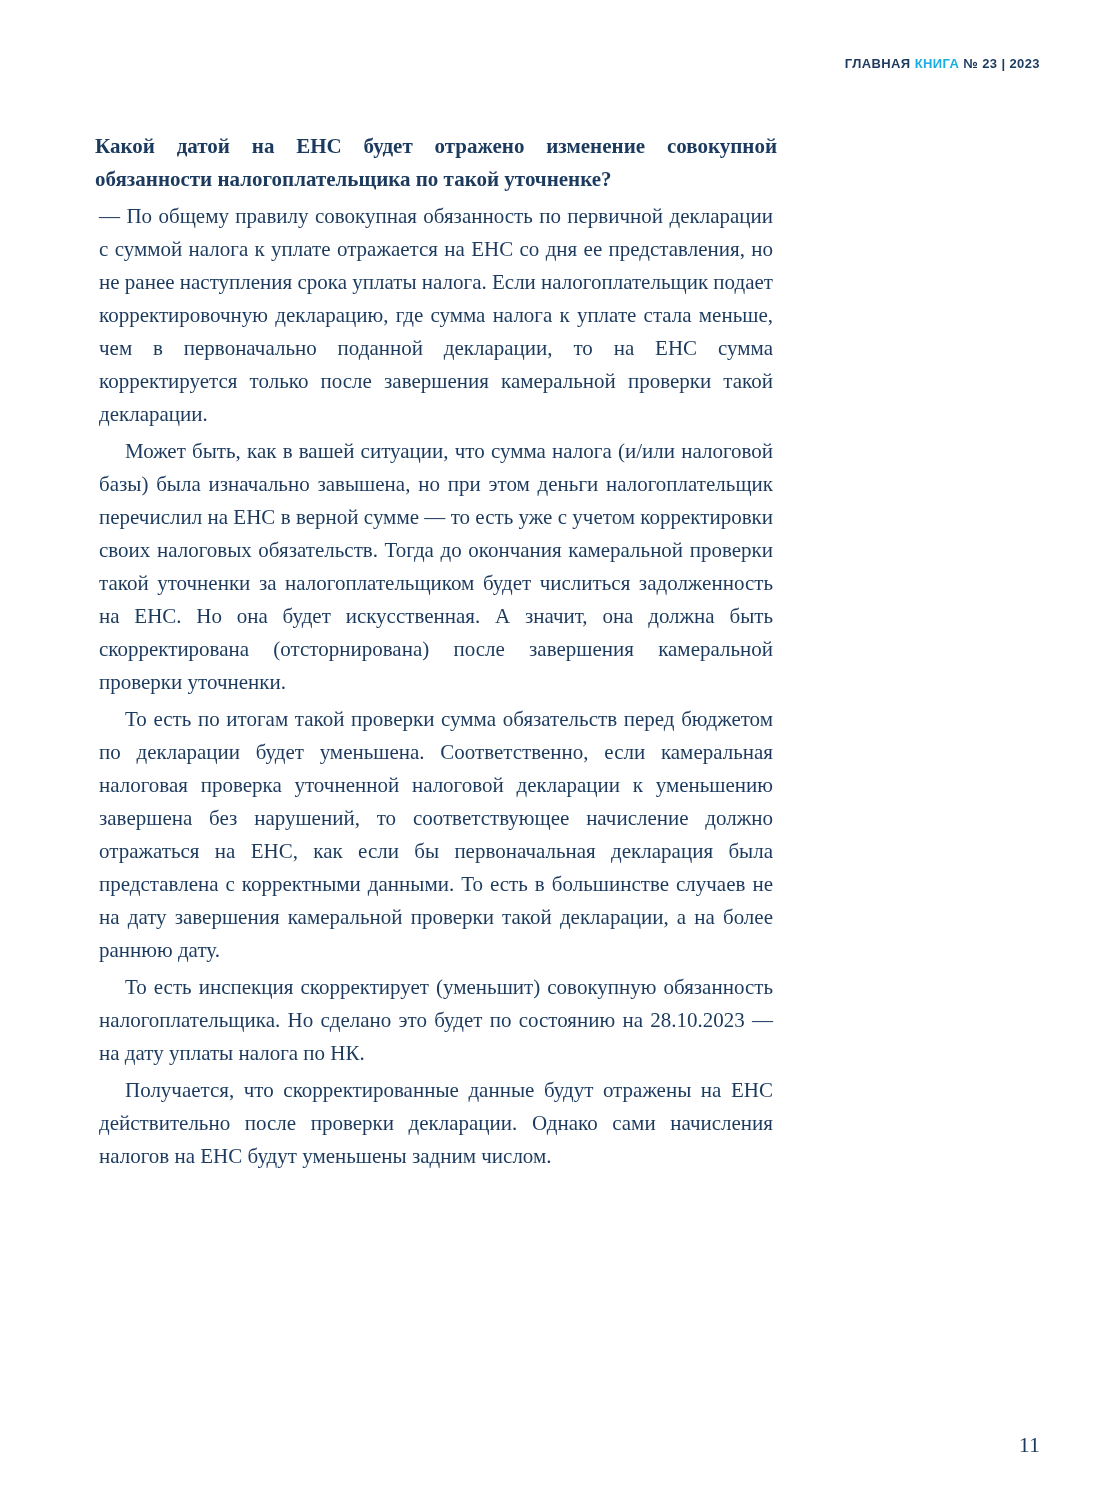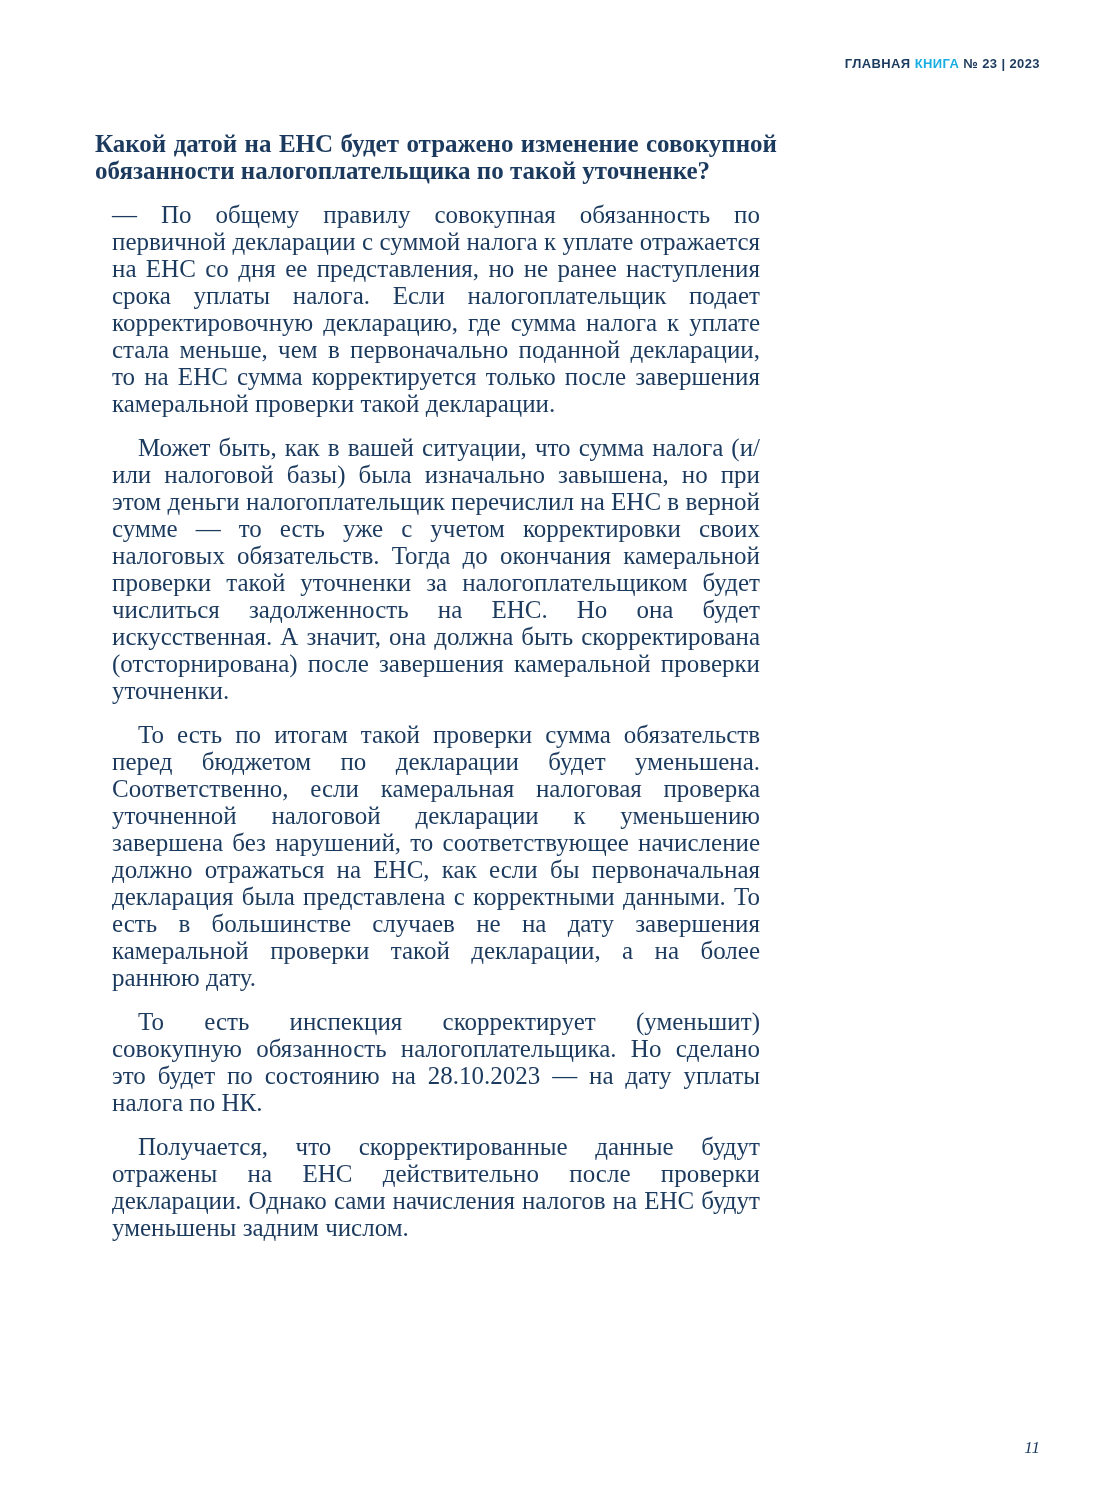--- a/index.html
+++ b/index.html
@@ -28,45 +28,44 @@
   }
   .header .brand-1 { color: #1b3a5e; }
   .header .brand-2 { color: #19aee2; }
   .header .issue   { color: #1b3a5e; font-weight: 700; }
   .content {
     position: absolute;
     left: 95px;
     top: 130px;
     width: 682px;
     color: #1b3a5e;
-    font-size: 25px;
-    line-height: 27px;
+    font-size: 21px;
+    line-height: 33px;
     text-align: justify;
   }
   .q-heading {
     font-weight: 700;
     margin: 0;
   }
   .q-heading.gap-above {
     margin-top: 33px;
   }
   .para {
-    margin: 17px;
+    margin: 4px;
   }
   .para.indent {
     text-indent: 26px;
   }
   .page-number {
     position: absolute;
     right: 64px;
     bottom: 42px;
     font-family: "Liberation Serif", serif;
-    font-size: 17px;
+    font-size: 22px;
     color: #1b3a5e;
-    font-style: italic;
   }
 </style>
 </head>
 <body>
 
 <div class="page">
 
   <div class="header">
     <span class="brand-1">ГЛАВНАЯ</span>
     <span> </span>

